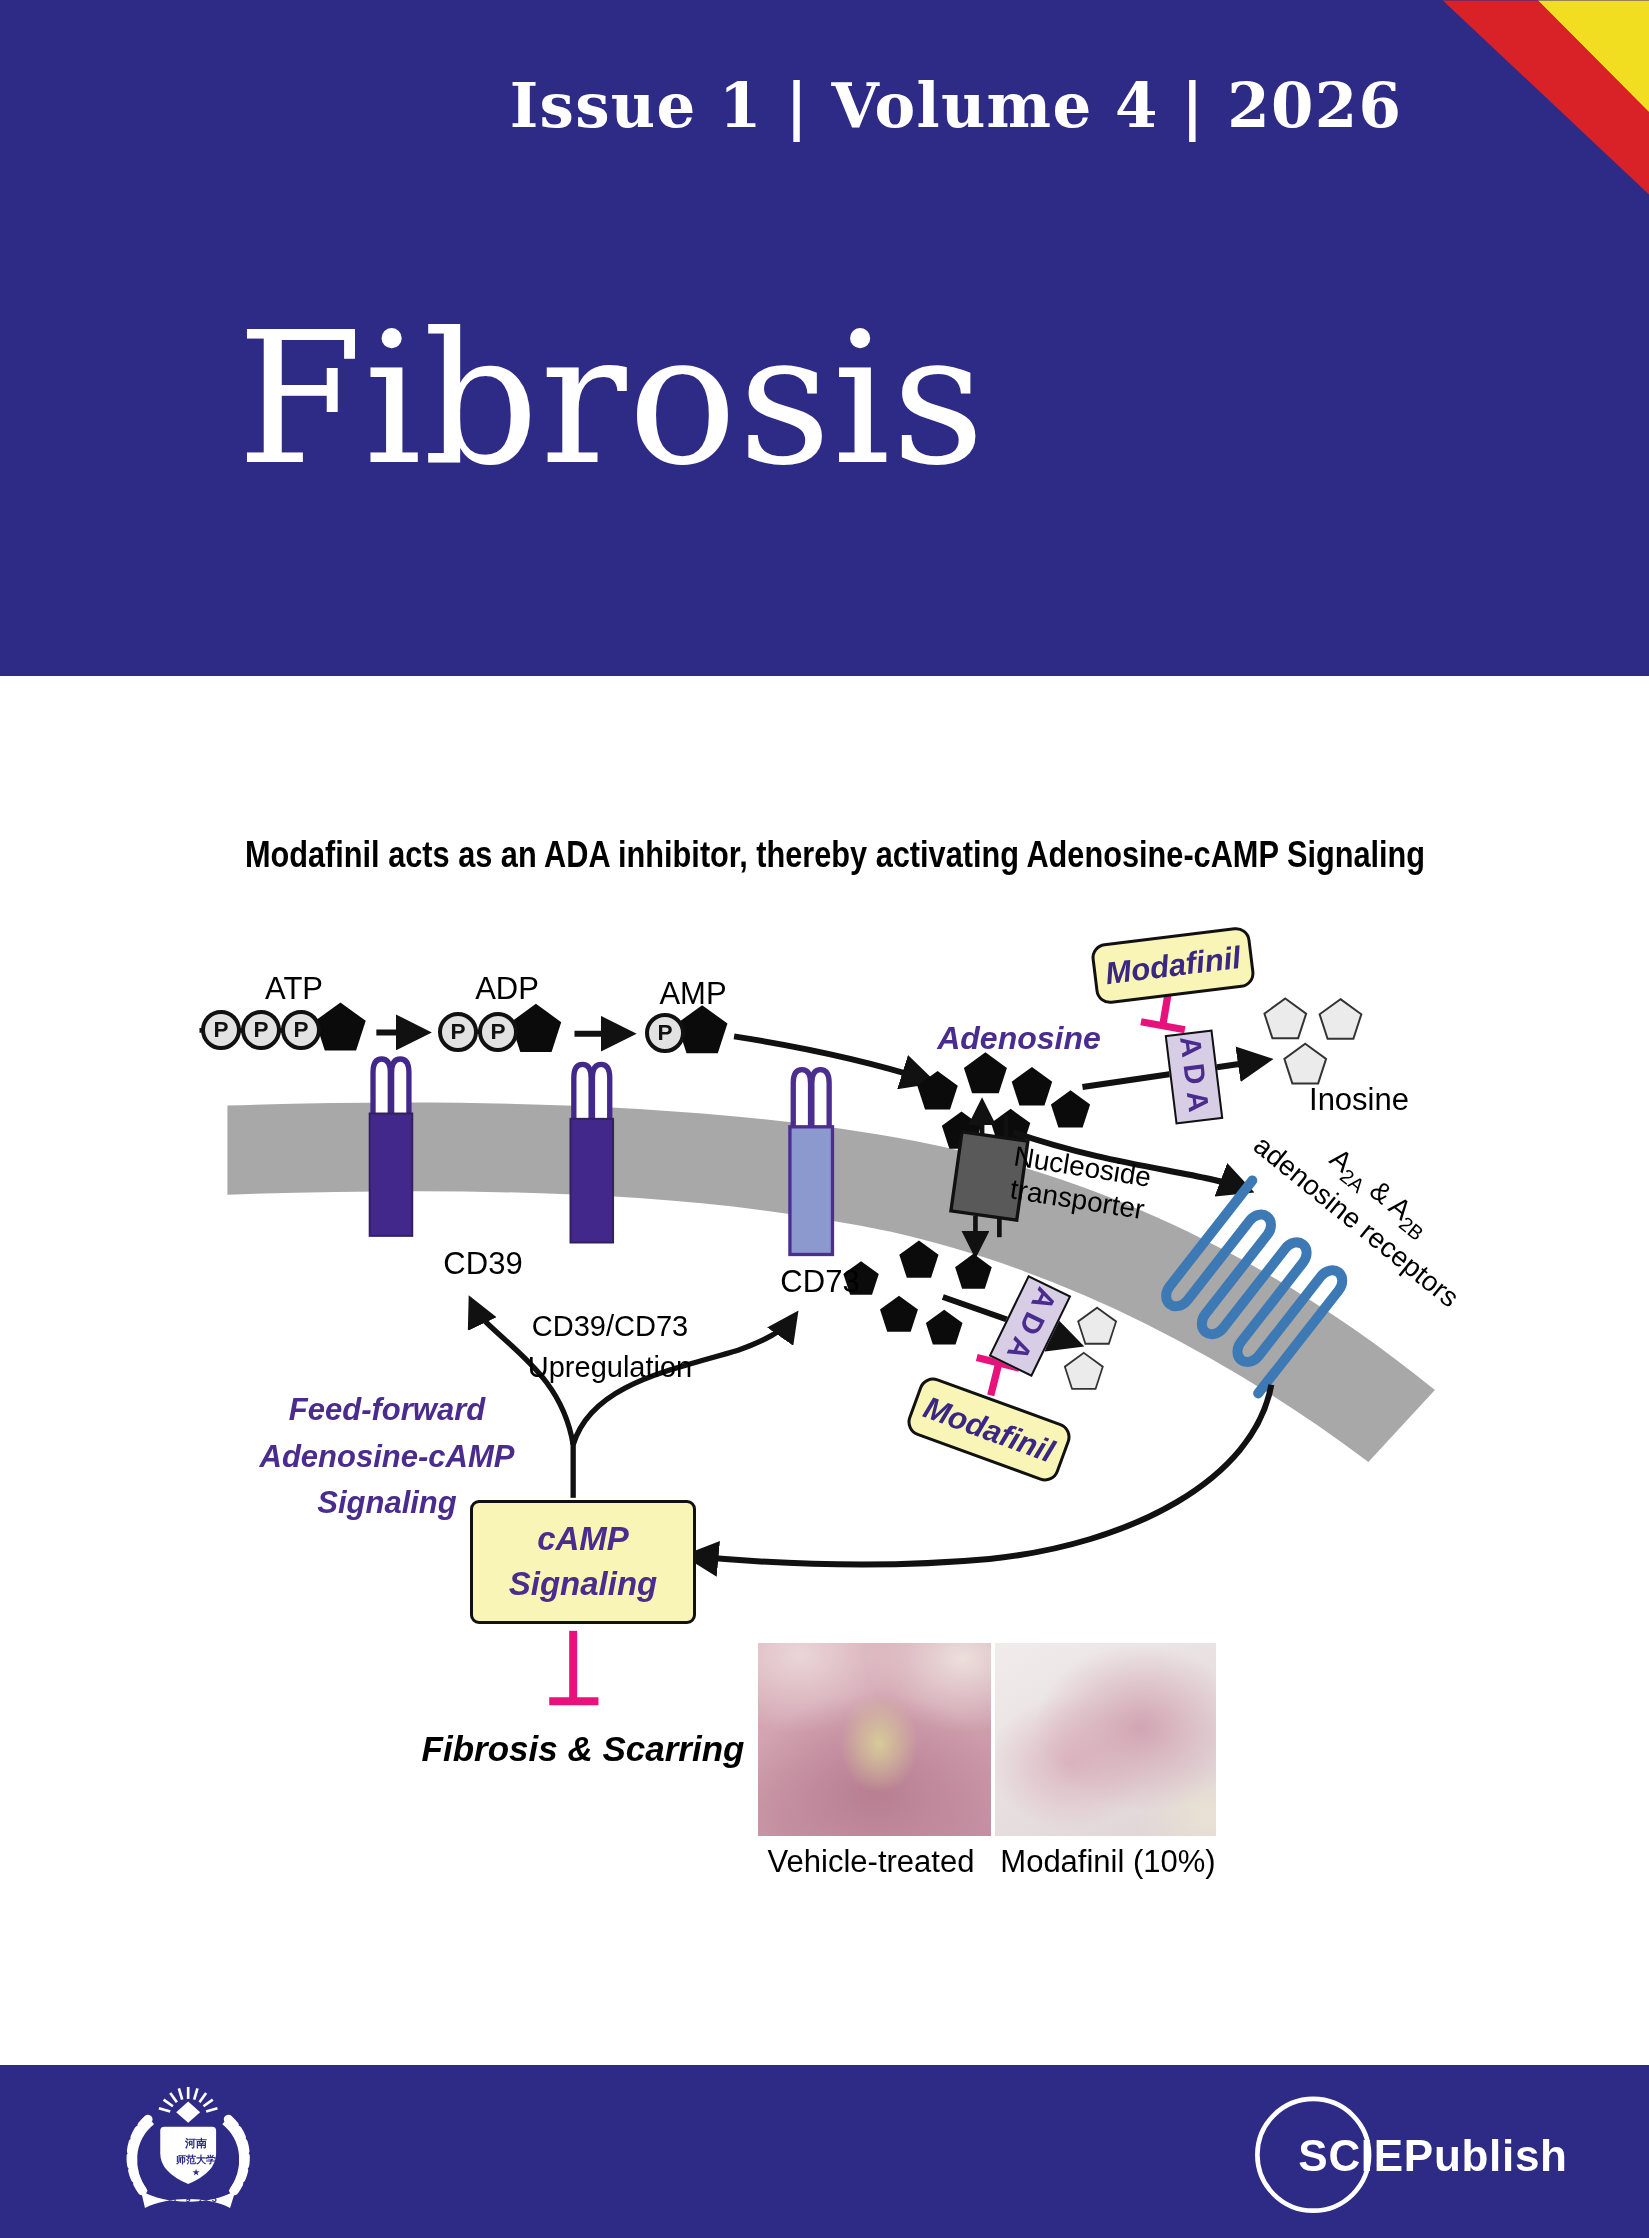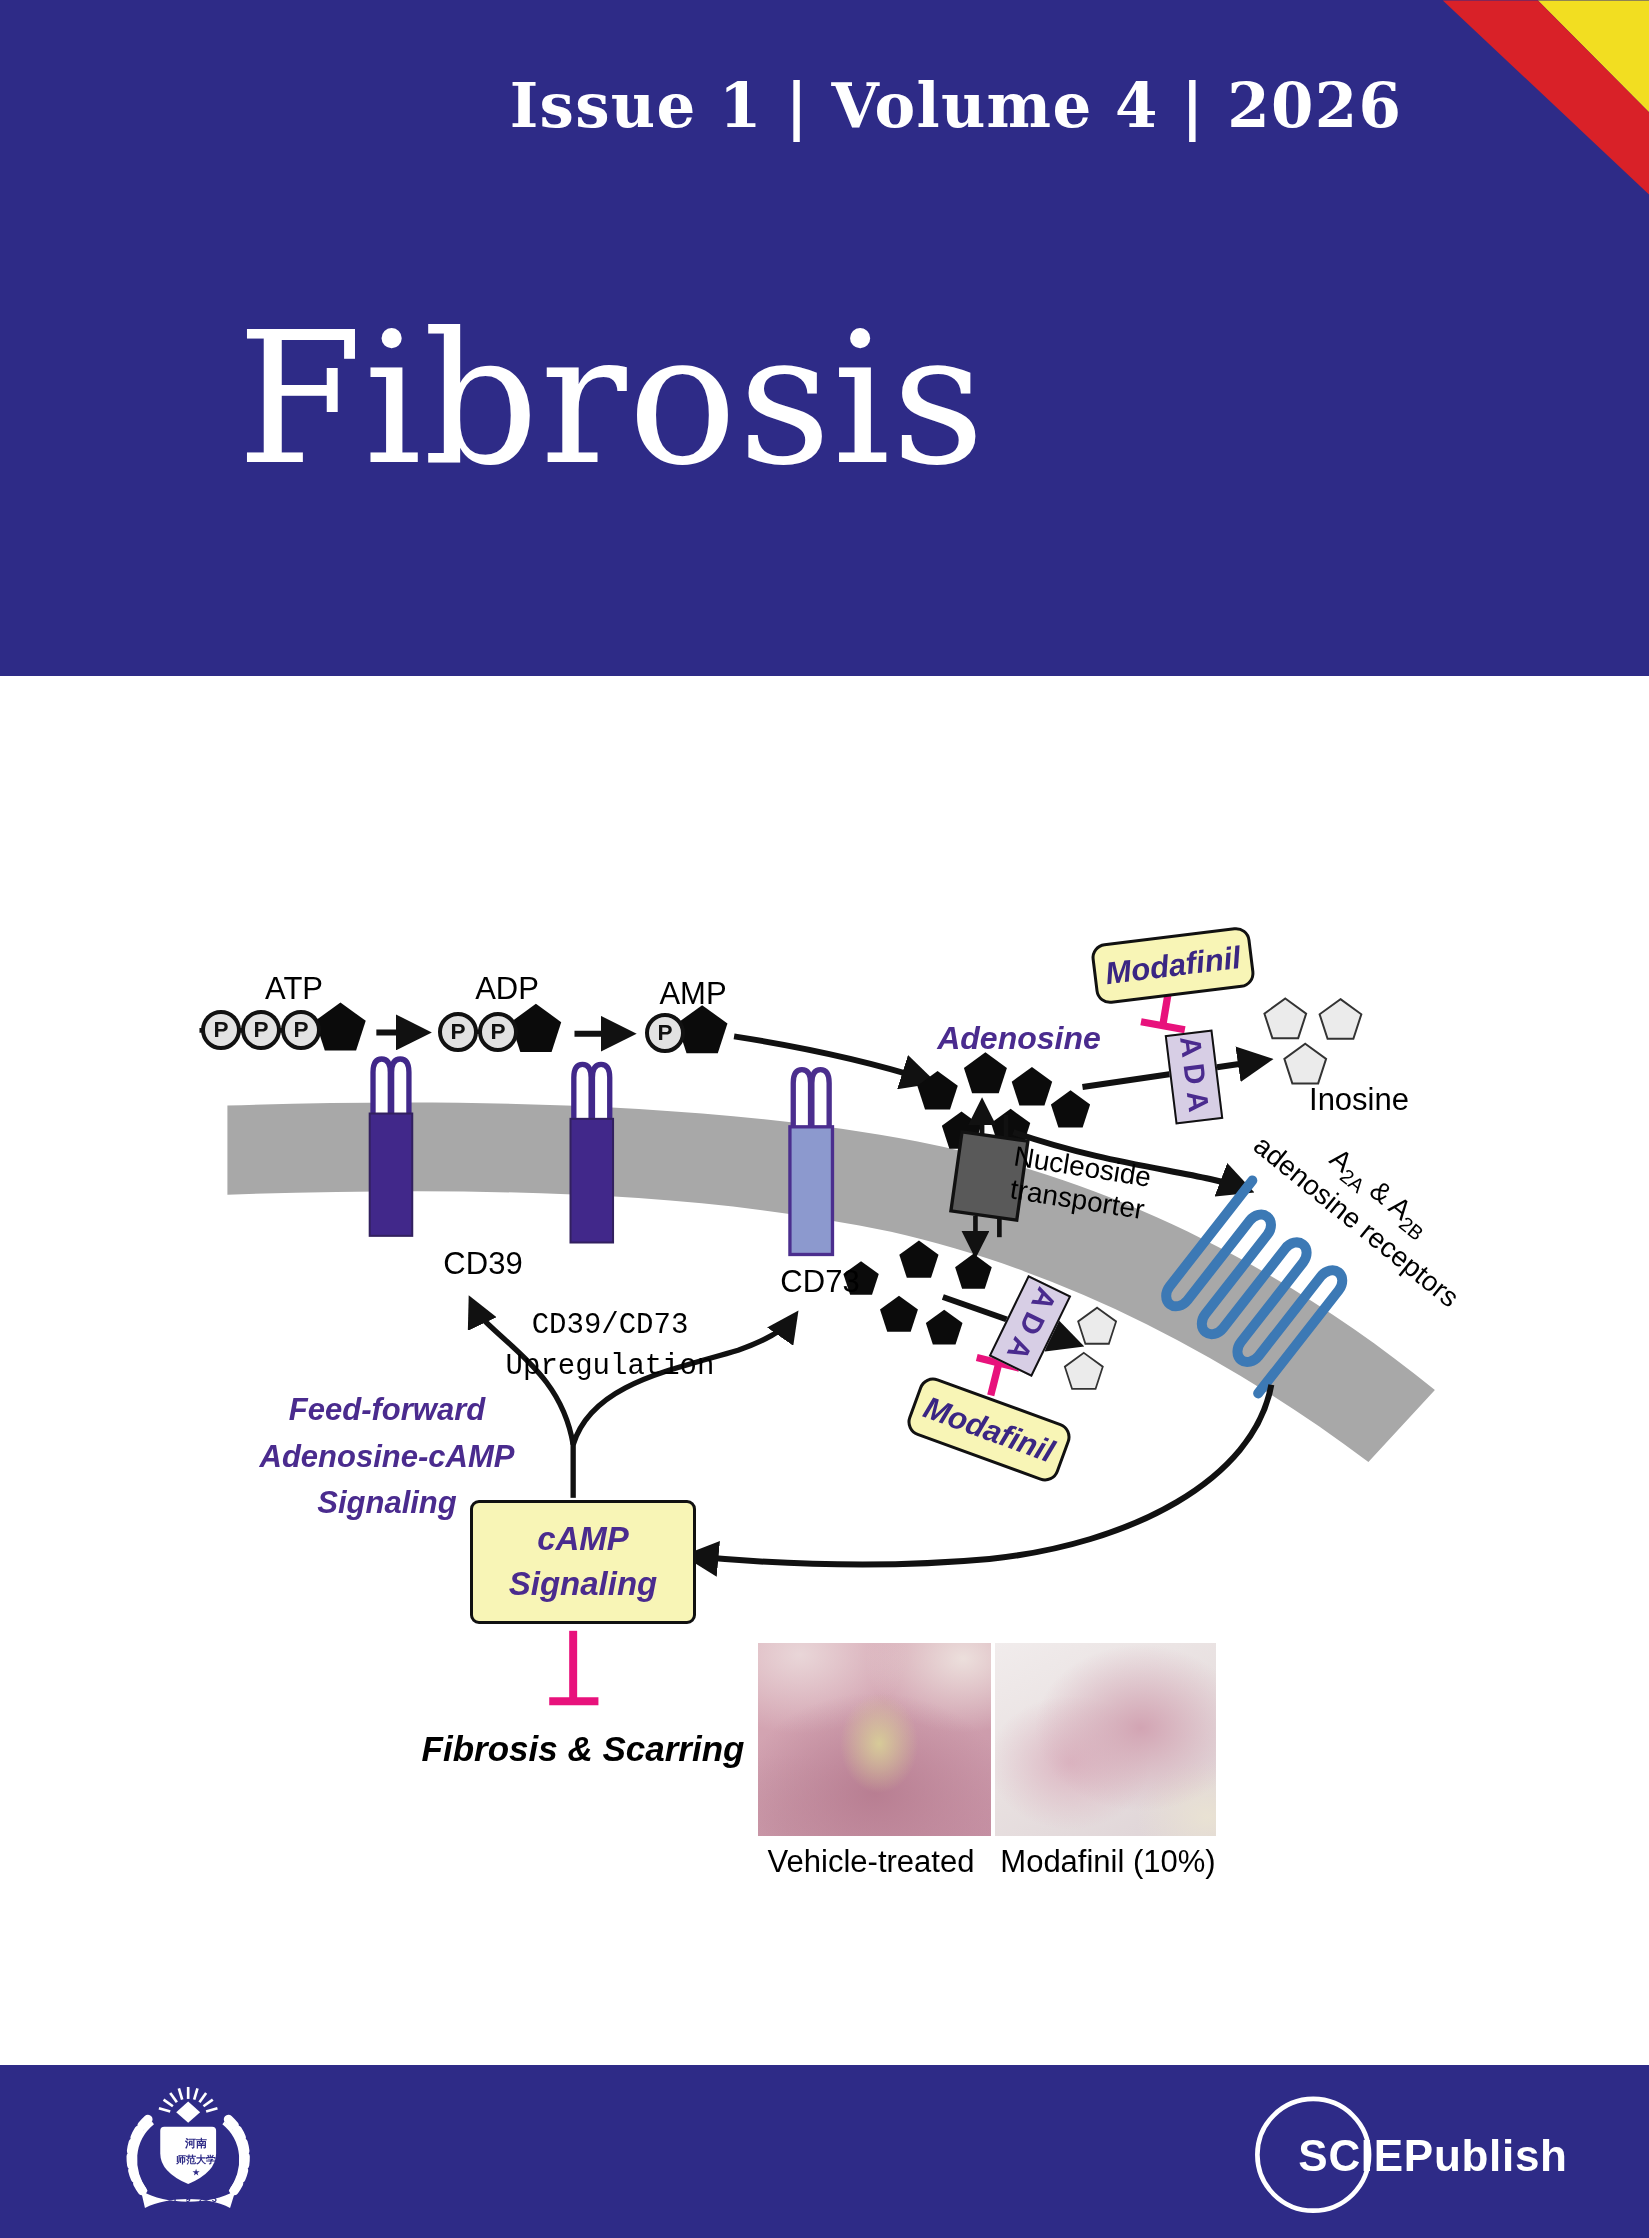--- a/index.html
+++ b/index.html
@@ -240,20 +240,23 @@
     </g>
 
     <circle cx="1975" cy="3240" r="84" fill="none" stroke="#fff" stroke-width="7"></circle>
   </svg>
 
   <div class="layer">
 
     <div class="lbl issue-line">Issue 1 | Volume 4 | 2026</div>
     <div class="lbl journal-title">Fibrosis</div>
 
+    <div class="lbl diagram-title">
+      <span>Modafinil acts as an ADA inhibitor, thereby activating Adenosine-cAMP Signaling</span>
+    </div>
 
     <div class="lbl mol" style="left:286px;top:989px;">ATP</div>
     <div class="lbl mol" style="left:499px;top:989px;">ADP</div>
     <div class="lbl mol" style="left:685px;top:994px;">AMP</div>
 
     <div class="pcirc" style="left:213px;top:1030px;">P</div>
     <div class="pcirc" style="left:253px;top:1030px;">P</div>
     <div class="pcirc" style="left:293px;top:1030px;">P</div>
     <div class="pcirc" style="left:450px;top:1032px;">P</div>
     <div class="pcirc" style="left:490px;top:1032px;">P</div>
@@ -282,21 +285,21 @@
     <div class="lbl nt-label ctr rot" style="left:1072px;top:1183px;transform:translate(-50%,-50%) rotate(9deg);">
       <div>Nucleoside</div>
       <div>transporter</div>
     </div>
 
     <div class="lbl receptor-label ctr rot" style="left:1360px;top:1207px;transform:translate(-50%,-50%) rotate(39deg);">
       <div><span>A</span><sub>2A</sub><span> &amp; A</span><sub>2B</sub></div>
       <div>adenosine receptors</div>
     </div>
 
-    <div class="lbl upreg ctr" style="left:602px;top:1347px;font-family:Liberation Mono, monospace;">
+    <div class="lbl upreg ctr" style="left:602px;top:1347px;">
       <div>CD39/CD73</div>
       <div>Upregulation</div>
     </div>
 
     <div class="lbl feedfwd ctr" style="left:379px;top:1457px;">
       <div>Feed-forward</div>
       <div>Adenosine-cAMP</div>
       <div>Signaling</div>
     </div>
 

